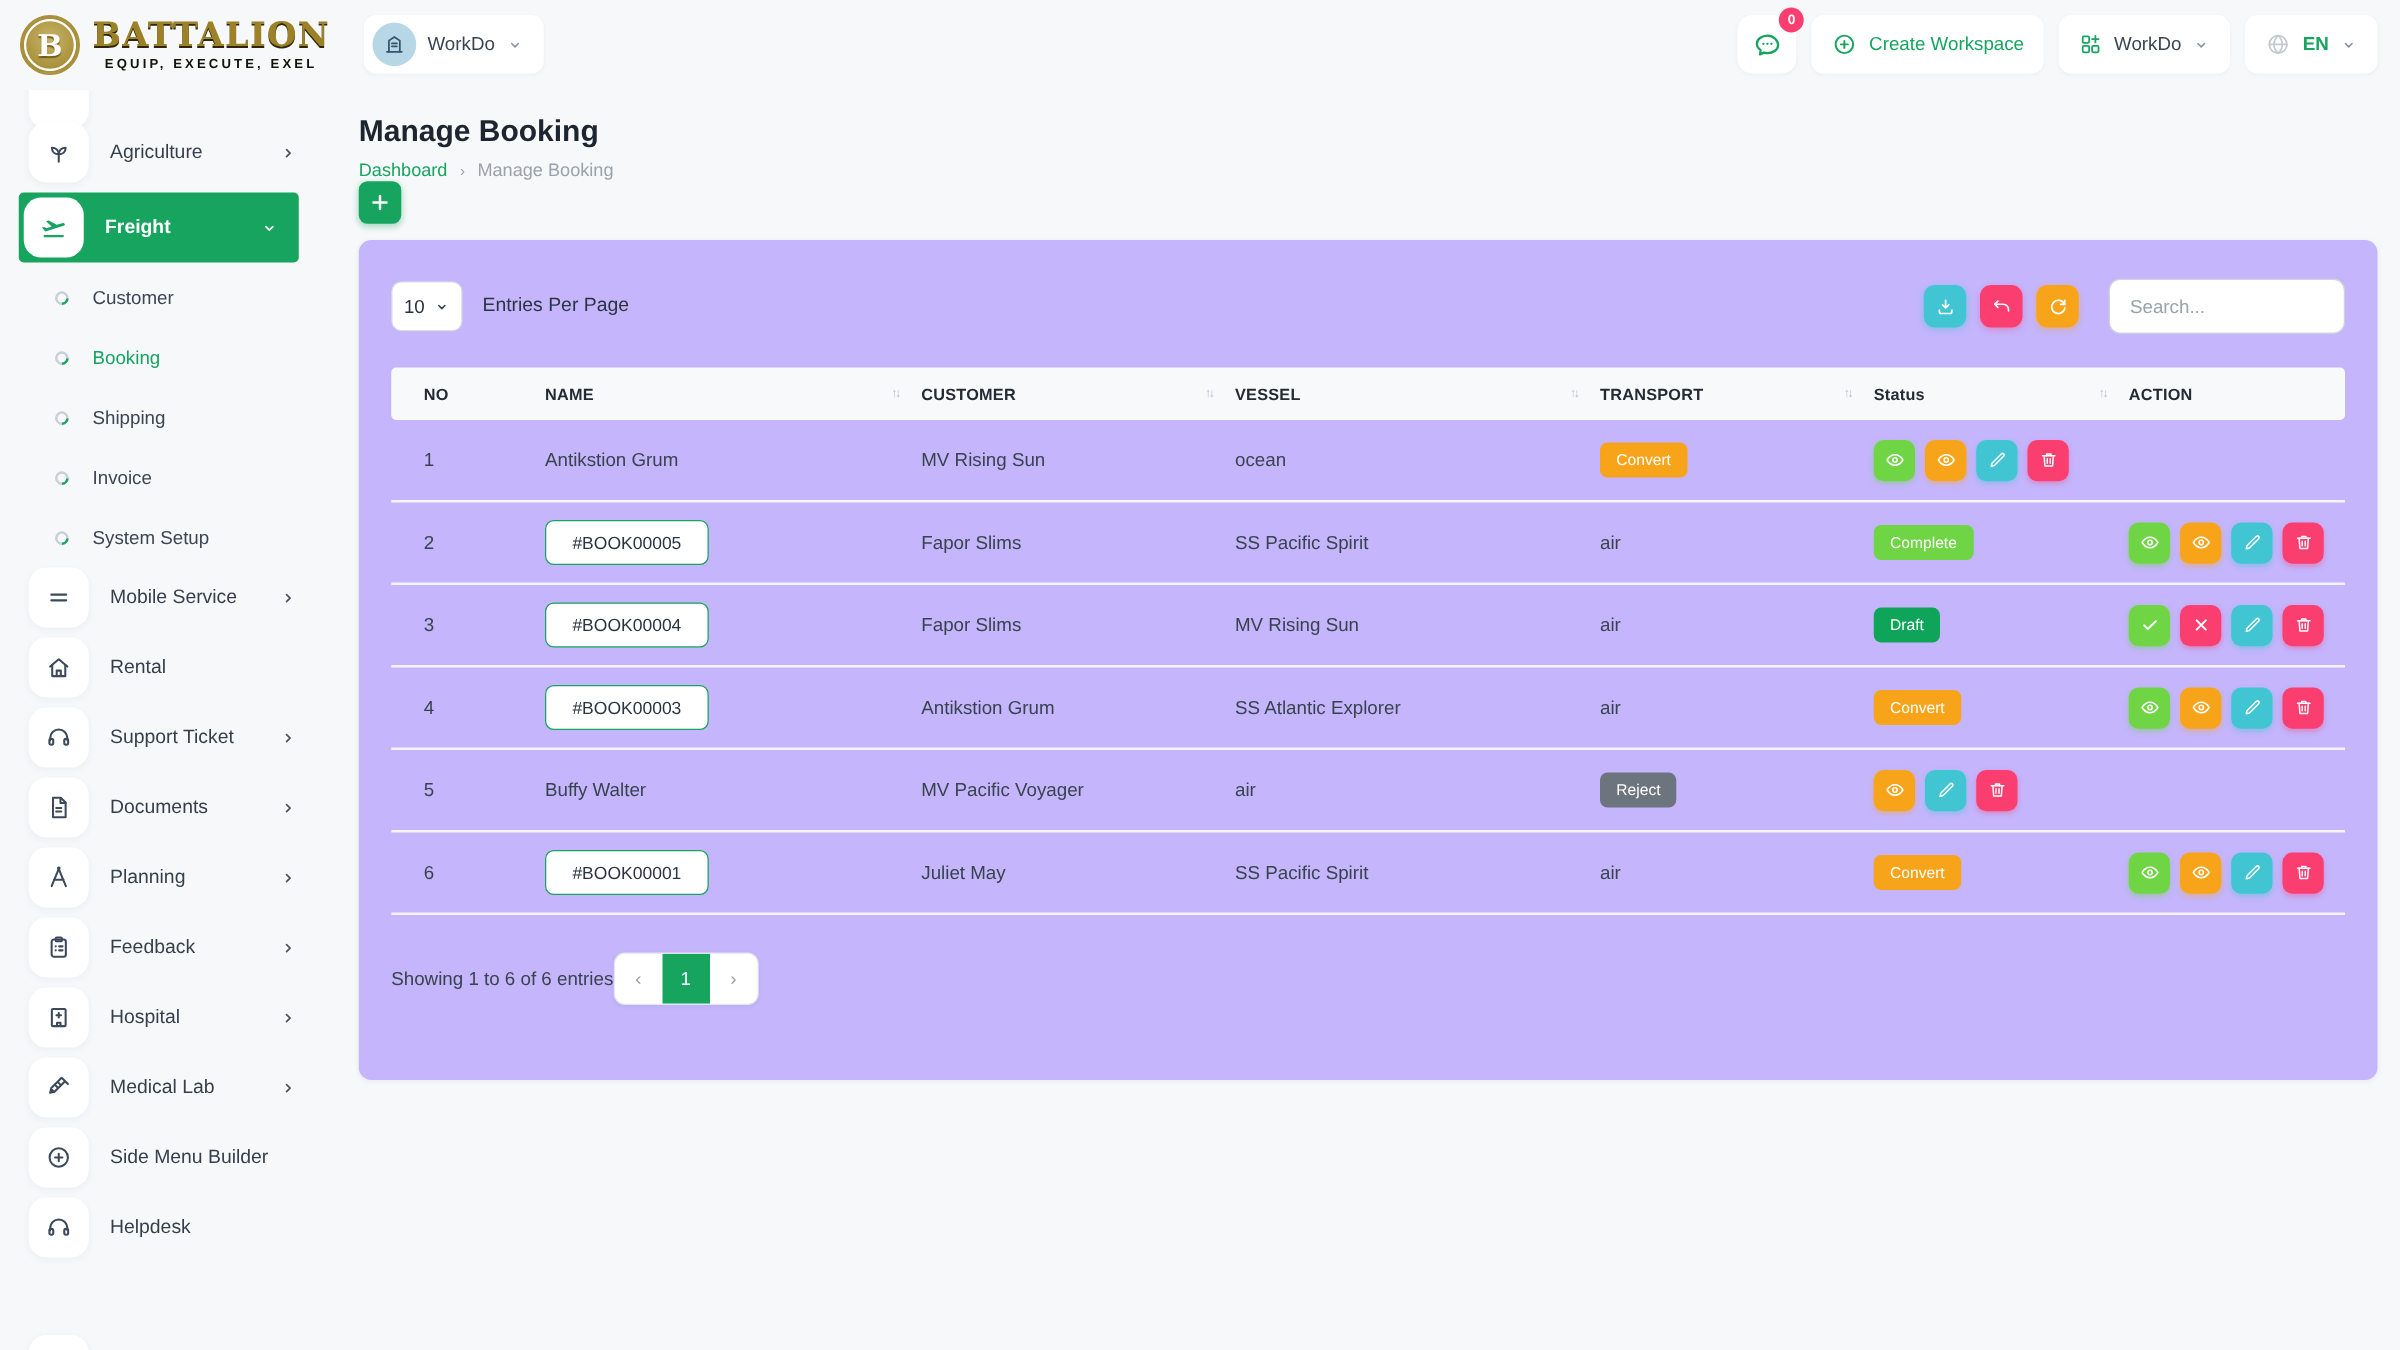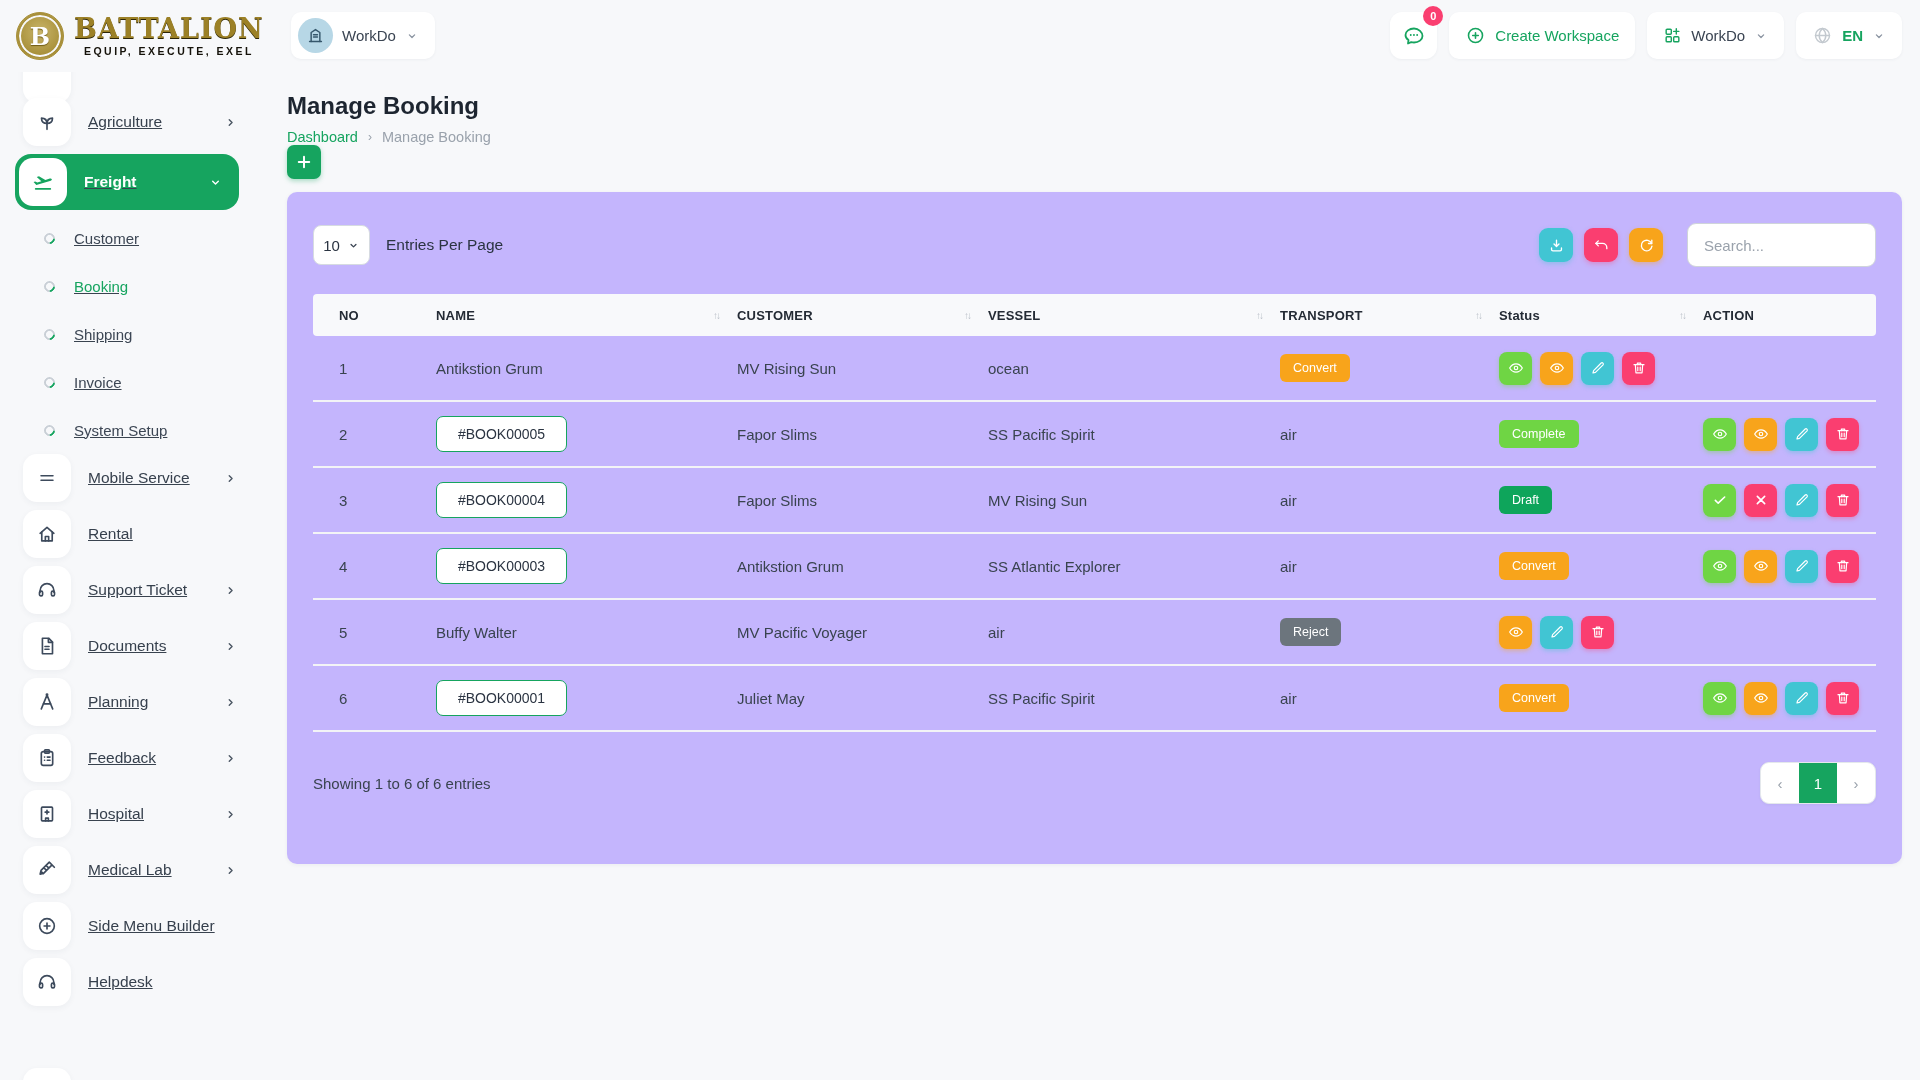--- a/index.html
+++ b/index.html
@@ -32,32 +32,32 @@
   .create-pill .plus-ic { color:#16a45f; display:flex; }
   .create-pill .plus-ic svg { width:21px; height:21px; }
   .create-label { font-size:15px; color:#16a45f; font-weight:500; }
   .grid-ic { color:#16a45f; display:flex; }
   .grid-ic svg { width:19px; height:19px; }
   .globe-ic { color:#c3c9cf; display:flex; }
   .globe-ic svg { width:21px; height:21px; }
   .lang-label { font-size:15px; color:#16a45f; font-weight:bold; }
 
   
-  .sidebar { position:absolute; left:0; top:72px; bottom:0; width:258px; padding:26px 0 12px 15px; overflow:hidden;text-decoration:underline; }
+  .sidebar { position:absolute; left:0; top:72px; bottom:0; width:258px; padding:26px 0 12px 15px; overflow:hidden; }
   .partial-box { position:absolute; left:23px; width:48px; height:48px; border-radius:14px; background:#fff; box-shadow:0 2px 6px rgba(40,50,70,.05); }
   .partial-top { top:-17px; }
   .partial-bottom { top:996px; }
   .side-item { display:flex; align-items:center; height:48px; margin-bottom:8px; cursor:pointer; position:relative; }
   .icon-box { width:48px; height:48px; margin-left:8px; border-radius:14px; background:#fff; box-shadow:0 2px 6px rgba(40,50,70,.05);
     display:flex; align-items:center; justify-content:center; color:#3d4a5c; flex:none; }
   .icon-box svg { width:22px; height:22px; }
   .side-label { margin-left:17px; font-size:15.5px; font-weight:500; color:#36404d; }
   .side-chev { position:absolute; right:20px; color:#4a5562; display:flex; }
   .side-chev svg { width:15px; height:15px; }
-  .side-item.active { background:#16a45f; border-radius:16px; height:56px; width:224px; padding:4px 0; margin-bottom:4px; }
+  .side-item.active { background:#16a45f; border-radius:4px; height:56px; width:224px; padding:4px 0; margin-bottom:4px; }
   .side-item.active .icon-box { margin-left:4px; color:#16a45f; box-shadow:none; }
   .side-item.active .side-label { color:#fff; font-weight:bold; }
   .side-item.active .side-chev { color:#fff; right:16px; }
   .side-sub { display:flex; align-items:center; height:48px; cursor:pointer; }
   .bullet { width:11px; height:11px; margin-left:29px; border-radius:50%; border:2px solid #c9cfd6; border-top-color:#16a45f; transform:rotate(135deg); flex:none; }
   .sub-label { margin-left:19px; font-size:15px; color:#3c4654; }
   .side-sub.active .sub-label { color:#16a45f; }
 
   
   .main { position:absolute; left:258px; top:72px; width:1662px; }
@@ -103,21 +103,21 @@
   .badge-draft { background:#0ea55b; }
   .badge-reject { background:#6c757d; }
   .actions { display:flex; gap:8px; }
   .act-btn { width:33px; height:33px; border:none; border-radius:8px; color:#fff; display:flex; align-items:center; justify-content:center; cursor:pointer; }
   .act-btn svg { width:16px; height:16px; }
   .btn-green { background:#6fd544; box-shadow:0 2px 4px rgba(111,213,68,.4); }
   .btn-orange { background:#f8a41b; box-shadow:0 2px 4px rgba(248,164,27,.4); }
   .btn-cyan { background:#41c5d3; box-shadow:0 2px 4px rgba(65,197,211,.4); }
   .btn-pink { background:#fa3e70; box-shadow:0 2px 4px rgba(250,62,112,.35); }
 
-  .table-footer { display:flex; align-items:center; justify-content:space-between; margin-top:30px; }
+  .table-footer { display:flex; align-items:center; justify-content:flex-start; margin-top:30px; }
   .showing { font-size:15px; color:#39434f; }
   .pagination { display:flex; border:1px solid #e4e8ec; border-radius:9px; overflow:hidden; background:#fff; box-shadow:0 1px 3px rgba(40,50,70,.05); }
   .page-cell { width:38px; height:40px; display:flex; align-items:center; justify-content:center; font-size:15px; color:#98a0aa; cursor:pointer; }
   .page-cell.current { background:#16a45f; color:#fff; }
 </style>
 </head>
 <body>
 
 <div class="topbar">
   <div class="logo">

